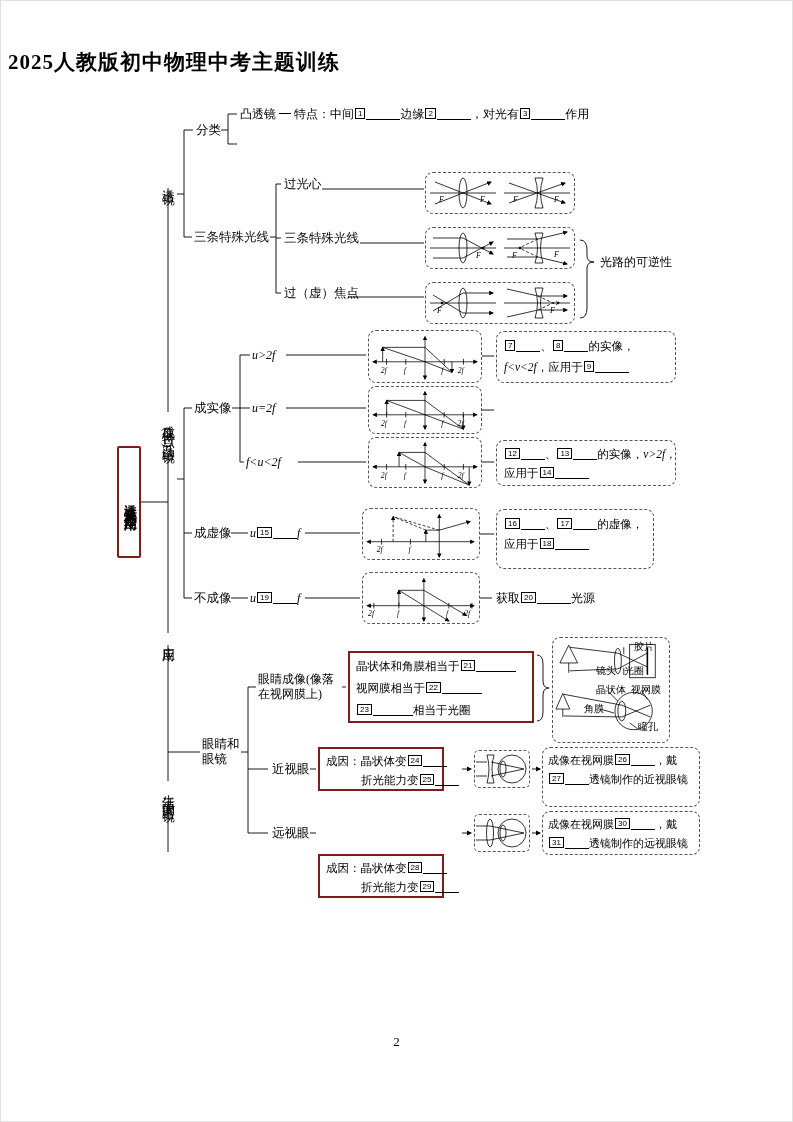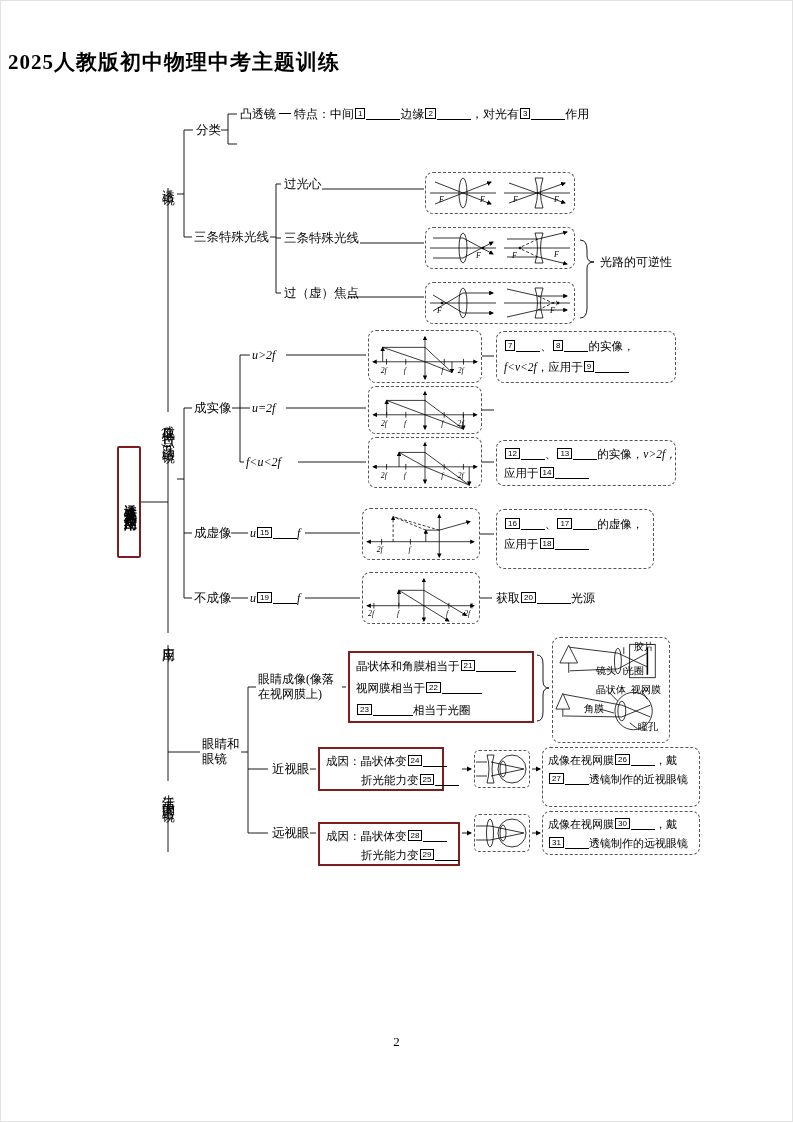--- a/index.html
+++ b/index.html
@@ -413,21 +413,21 @@
     </svg>
   </div>
   <div class="db" style="left:542px;top:747px;width:158px;height:60px">
     <div class="bx" style="font-size:11px;line-height:19px;padding:3px 5px">
       <div><span>成像在视网膜</span><span class="n">26</span><span class="bl s"></span><span>，戴</span></div>
       <div><span class="n">27</span><span class="bl s"></span><span>透镜制作的近视眼镜</span></div>
     </div>
   </div>
 
   <div class="t" style="left:272px;top:826px">远视眼</div>
-  <div class="sb" style="left:318px;top:822px;width:142px;height:44px">
+  <div class="sb" style="left:318px;top:854px;width:126px;height:44px">
     <div class="bx" style="font-size:11.5px;line-height:19px;padding:3px 6px">
       <div><span>成因：晶状体变</span><span class="n">28</span><span class="bl s"></span></div>
       <div style="padding-left:35px"><span>折光能力变</span><span class="n">29</span><span class="bl s"></span></div>
     </div>
   </div>
   <div class="db" style="left:474px;top:814px;width:56px;height:38px;border-radius:5px">
     <svg width="54" height="36" viewBox="0 0 54 36">
       <g class="k8">
         <ellipse cx="15" cy="18" rx="3.5" ry="14"></ellipse>
         <circle cx="37" cy="18" r="14"></circle>

